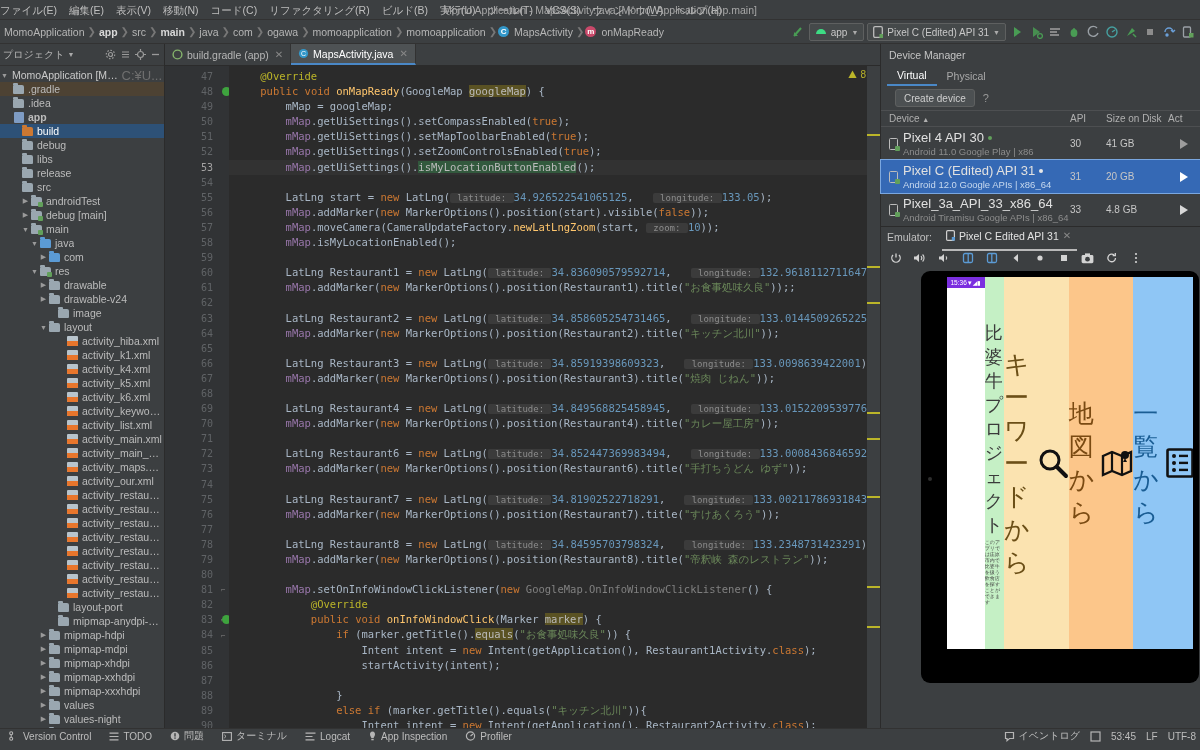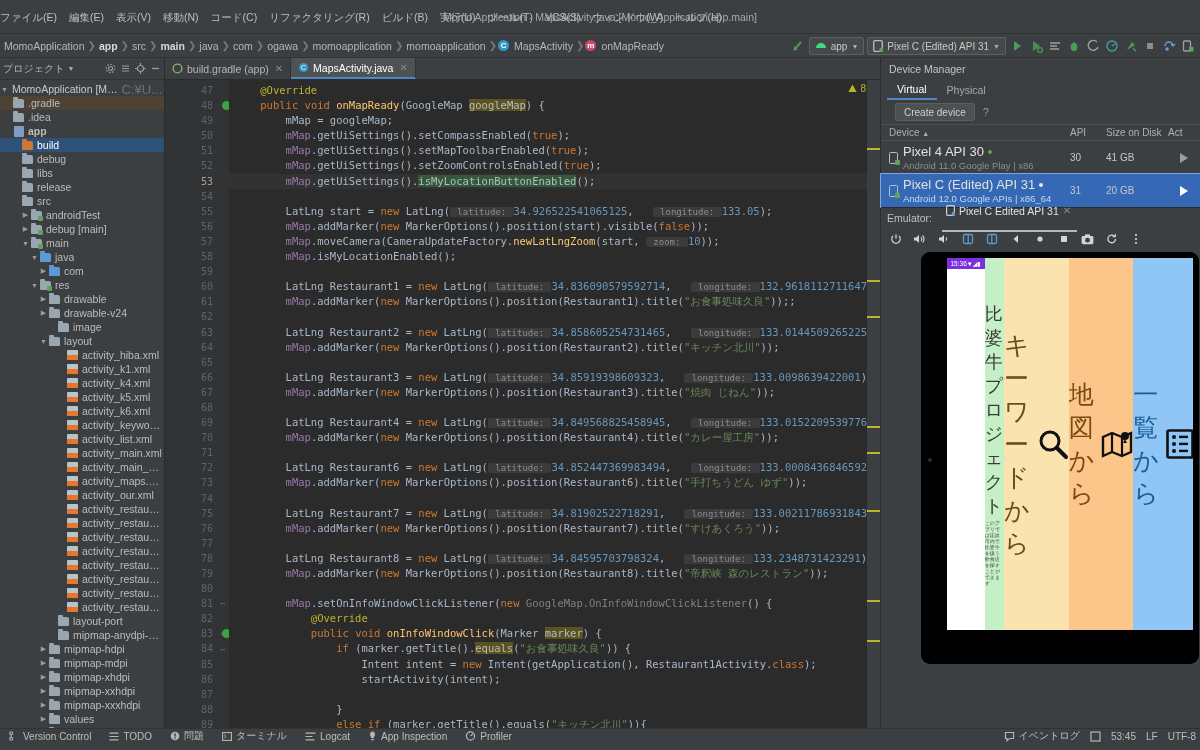--- a/index.html
+++ b/index.html
@@ -6,21 +6,21 @@
   html, body {
     width: 1200px; height: 750px;
     background: #3c3f41; overflow: hidden;
     font-family: "Liberation Sans", "DejaVu Sans", sans-serif;
     color: #bbbbbb; font-size: 11px;
   }
   #app { position: relative; width: 1200px; height: 750px; display: flex; flex-direction: column; }
 
   
   .menubar {
-    height: 34px; background: #3c3f41; display: flex; align-items: center;
+    height: 20px; background: #3c3f41; display: flex; align-items: center;
     position: relative; flex: none; border-bottom: 1px solid #323232;
   }
   .menuitem { padding: 0 6px; font-size: 10.5px; color: #bfbfbf; white-space: nowrap; line-height: 18px; }
   .menuitem:first-child { margin-left: -6px; }
   .wintitle {
     position: absolute; left: 0; right: 0; text-align: center;
     font-size: 10.5px; color: #a7a7a7; pointer-events: none;
   }
 
   
@@ -216,21 +216,21 @@
   .act-cell { width: 32px; display: flex; align-items: center; justify-content: center; }
   .play { width: 0; height: 0; border-left: 8px solid #9d9d9d; border-top: 5px solid transparent; border-bottom: 5px solid transparent; }
   .play.big { border-left-color: #d8d8d8; }
   .play.sel-p { border-left-color: #ffffff; }
 
   
   .emu { flex: 1; display: flex; flex-direction: column; background: #3c3f41; border-top: 1px solid #2b2b2b; min-height: 0; }
   .emu-head { height: 20px; display: flex; align-items: center; gap: 10px; padding-left: 6px; flex: none; }
   .emu-lbl { font-size: 10.5px; color: #c0c0c0; }
   .emu-tab {
-    display: flex; align-items: flex-start; gap: 4px; font-size: 10.5px; color: #e2e2e2;
+    display: flex; align-items: center; gap: 4px; font-size: 10.5px; color: #e2e2e2;
     border-bottom: 2px solid #b9b9b9; padding: 0 6px 1px 4px; height: 27px;
   }
   .emu-tools {
     height: 22px; display: flex; align-items: center; gap: 11px; padding-left: 8px; flex: none;
     color: #cfcfcf;
   }
   .etool { width: 13px; height: 13px; display: flex; align-items: center; justify-content: center; }
   .emu-stage { flex: 1; display: flex; align-items: flex-start; justify-content: center; min-height: 0; position: relative; padding-top: 2px; }
   .tablet {
     width: 278px; height: 412px; background: #000; border-radius: 9px;
@@ -1017,20 +1017,31 @@
             <span class="devcell">
               <span class="phone-ic"></span>
               <span class="devtxt"><span class="dname">Pixel C (Edited) API 31<span class="dot w"></span></span><span class="dsub">Android 12.0 Google APIs | x86_64</span></span>
             </span>
             <span class="num-cell">31</span>
             <span class="size-cell">20 GB</span>
             <span class="act-cell">
               <span class="play sel-p"></span>
             </span>
           </div>
+          <div class="devrow">
+            <span class="devcell">
+              <span class="phone-ic"></span>
+              <span class="devtxt"><span class="dname">Pixel_3a_API_33_x86_64</span><span class="dsub">Android Tiramisu Google APIs | x86_64</span></span>
+            </span>
+            <span class="num-cell">33</span>
+            <span class="size-cell">4.8 GB</span>
+            <span class="act-cell">
+              <span class="play big"></span>
+            </span>
+          </div>
         </div>
 
       <div class="emu">
         <div class="emu-head">
           <span class="emu-lbl">Emulator:</span>
           <span class="emu-tab">
             <svg width="9" height="11" viewBox="0 0 9 11">
                 <rect x="0.6" y="0.6" width="7.8" height="9.8" rx="1.2" fill="none" stroke="#cfcfcf" stroke-width="1.2"></rect>
                 <rect x="5.8" y="7" width="3.2" height="3.5" fill="#5b9bd5"></rect>
               </svg>

